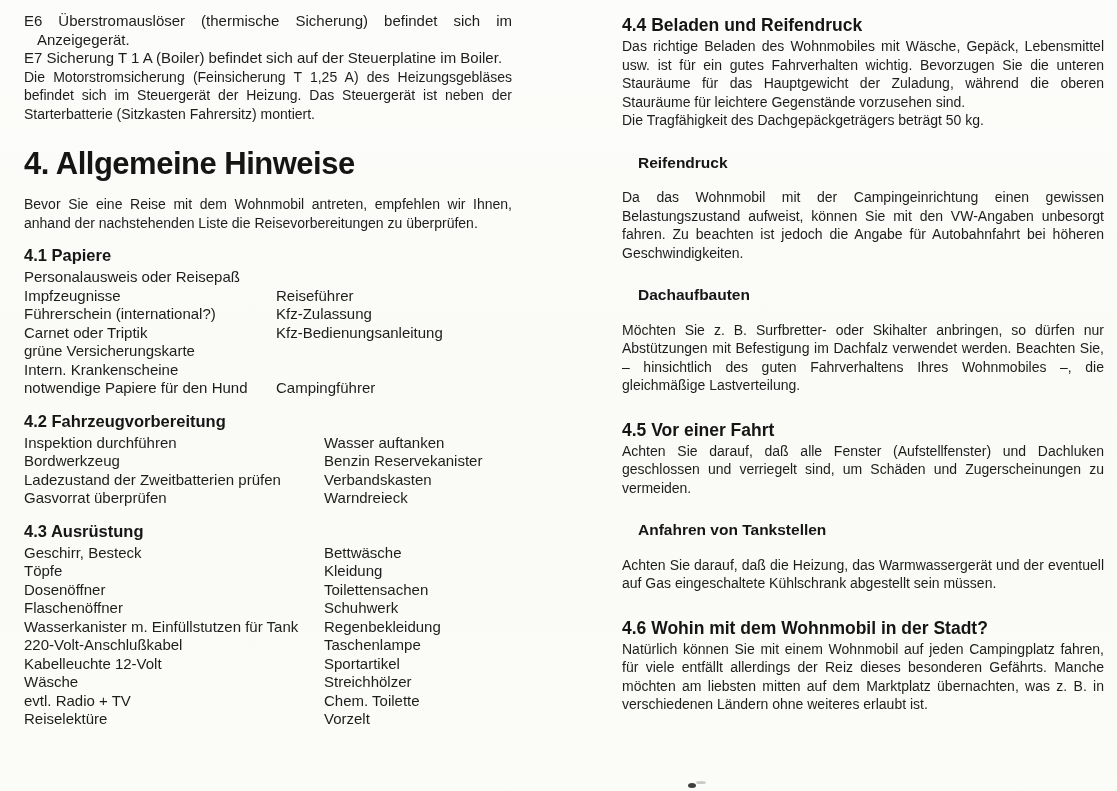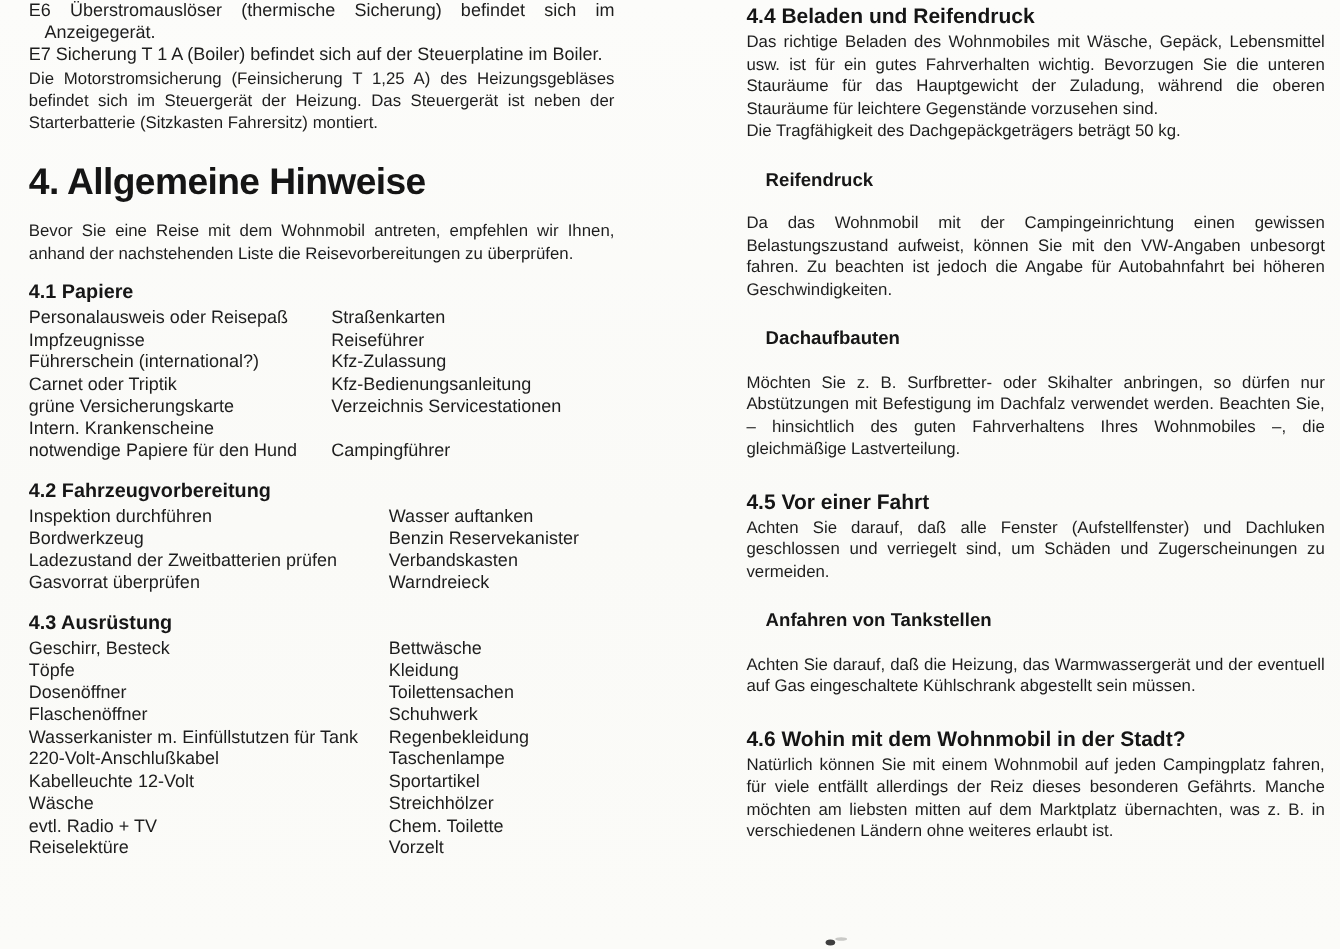--- a/index.html
+++ b/index.html
@@ -9,21 +9,21 @@
     background: #fbfbf9;
   }
   .page {
     position: relative;
     width: 1117px; height: 791px;
     background: linear-gradient(180deg, #fcfcfa 0%, #fafaf7 55%, #fbfbf8 100%);
     font-family: "Liberation Sans", "DejaVu Sans", sans-serif;
     color: #1d1d1d;
     -webkit-font-smoothing: antialiased;
   }
-  .col { position: absolute; top: 0; }
+  .col { position: absolute; top: 12px; }
   .col-left  { left: 24px;  width: 488px; }
   .col-right { left: 622px; width: 482px; }
 
   .body, p.body { font-size: 14px; line-height: 18.5px; margin: 0; }
   .just { text-align: justify; }
 
   
   .hang {
     font-size: 15px; line-height: 18.5px; margin: 0;
     padding-left: 13px; text-indent: -13px; text-align: justify;
@@ -92,37 +92,35 @@
     <h1 class="chapter-h">4. Allgemeine Hinweise</h1>
 
     <p class="body just chapter-intro">Bevor Sie eine Reise mit dem Wohnmobil antreten, empfehlen wir Ihnen, anhand der nachstehenden Liste die Reisevorbereitungen zu überprüfen.</p>
 
     <div id="checklists">
         <section class="check-section">
           <h3 class="sec-h">4.1 Papiere</h3>
           <div class="pairs narrow">
             <div class="pair-row">
               <span class="c1">Personalausweis oder Reisepaß</span>
-              <span class="c2">Straßenkarten</span>
             </div>
             <div class="pair-row">
               <span class="c1">Impfzeugnisse</span>
               <span class="c2">Reiseführer</span>
             </div>
             <div class="pair-row">
               <span class="c1">Führerschein (international?)</span>
               <span class="c2">Kfz-Zulassung</span>
             </div>
             <div class="pair-row">
               <span class="c1">Carnet oder Triptik</span>
               <span class="c2">Kfz-Bedienungsanleitung</span>
             </div>
             <div class="pair-row">
               <span class="c1">grüne Versicherungskarte</span>
-              <span class="c2">Verzeichnis Servicestationen</span>
             </div>
             <div class="pair-row">
               <span class="c1">Intern. Krankenscheine</span>
             </div>
             <div class="pair-row">
               <span class="c1">notwendige Papiere für den Hund</span>
               <span class="c2">Campingführer</span>
             </div>
           </div>
         </section>

